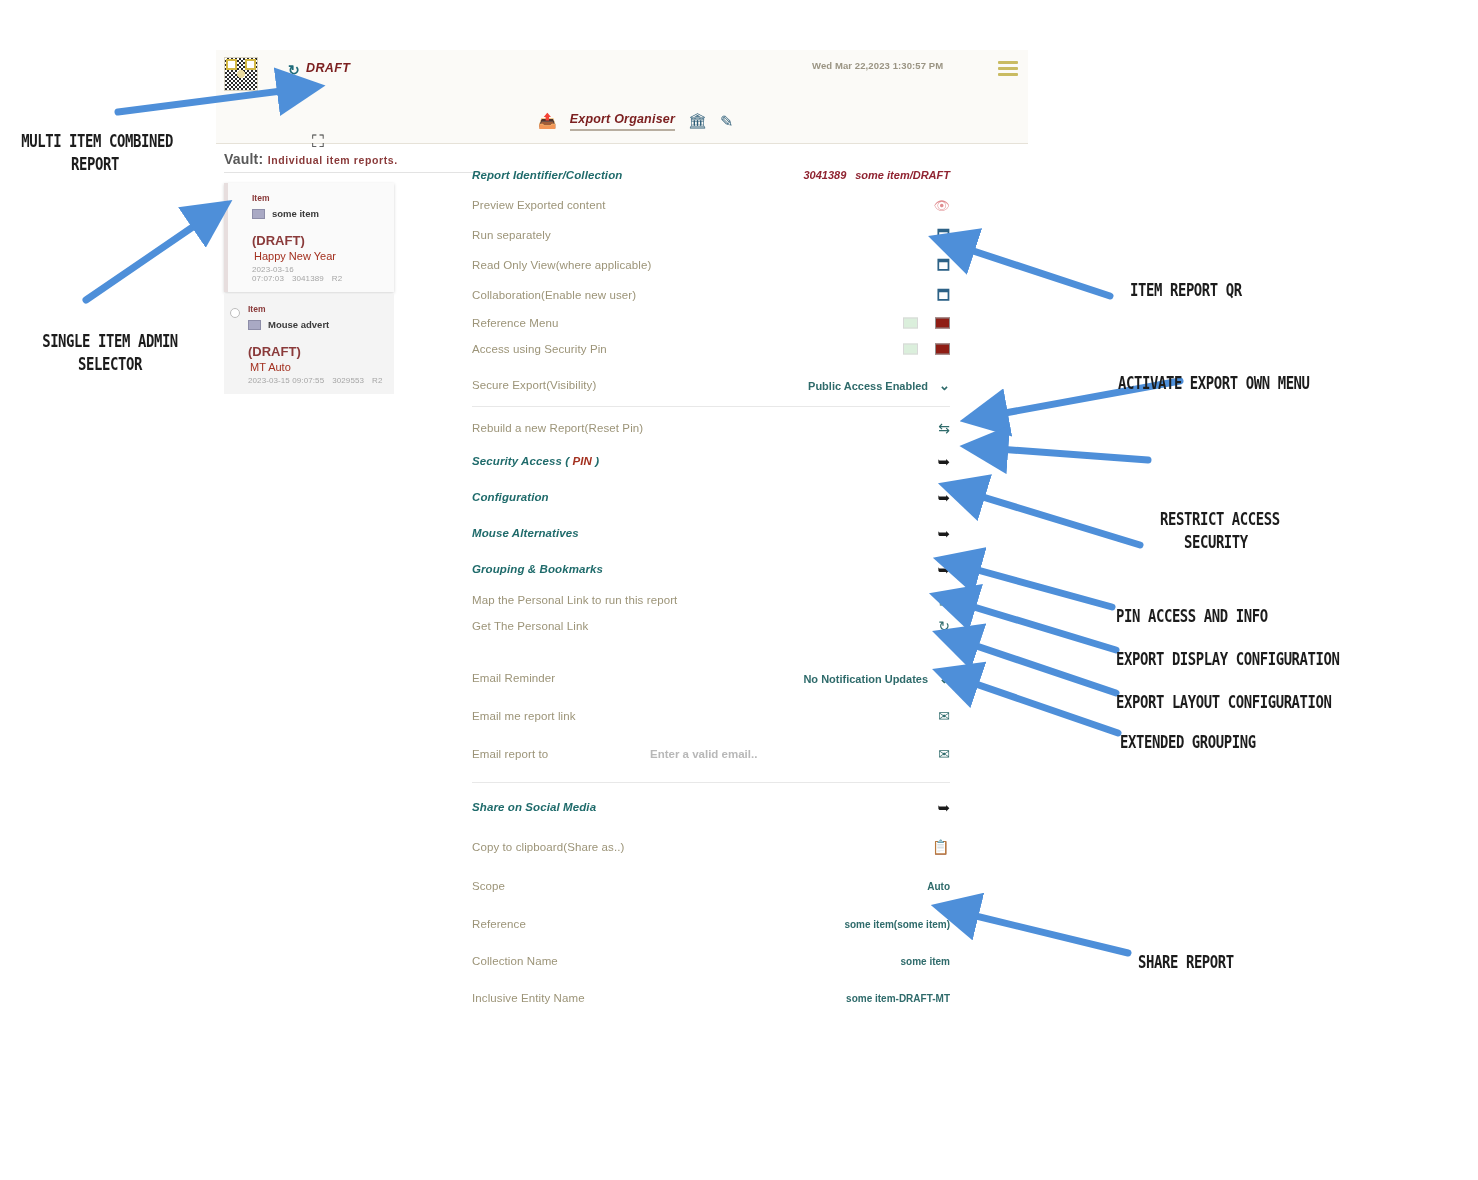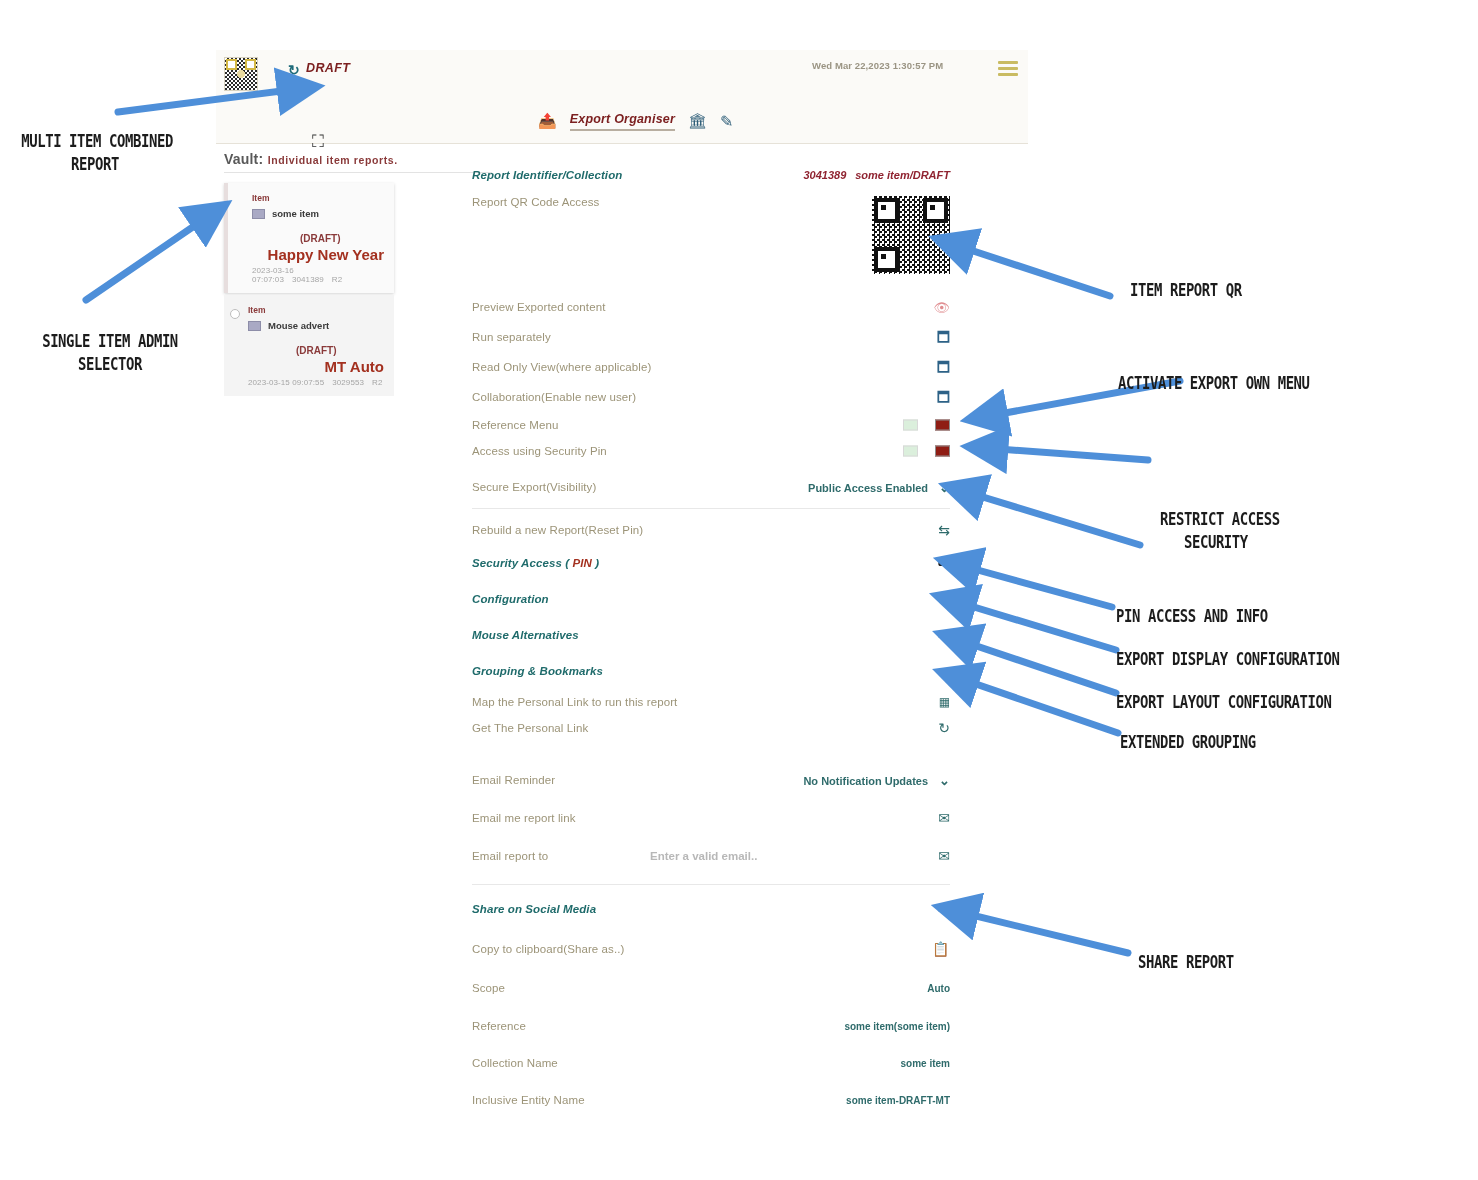--- a/index.html
+++ b/index.html
@@ -96,22 +96,22 @@
     border-left:4px solid #e7dede;
   }
   .card .radio{
     position:absolute;left:6px;top:14px;width:8px;height:8px;
     border:1px solid #bdbdbd;border-radius:50%;background:#fff;
   }
   .c-type{color:#8a3a3a;font-size:8.5px;font-weight:bold;margin-bottom:5px;}
   .c-name{display:flex;align-items:center;gap:7px;margin-bottom:14px;}
   .c-thumb{width:11px;height:8px;background:#a9a9c4;border:1px solid #8d8da8;}
   .c-name span{color:#3a3a3a;font-size:9.5px;font-weight:bold;}
-  .c-draft{color:#8a3a3a;font-size:10px;font-weight:bold;margin-bottom:2px;margin-left:48px;}
-  .c-title{color:#a3301f;font-size:15px;font-weight:bold;margin-bottom:3px;padding-left:2px;text-align:right;}
+  .c-draft{color:#8a3a3a;font-size:13px;font-weight:bold;margin-bottom:2px;}
+  .c-title{color:#a3301f;font-size:11px;font-weight:normal;margin-bottom:3px;padding-left:2px;}
   .c-meta{color:#a6a6a6;font-size:8px;letter-spacing:.1px;}
   .c-meta b{font-weight:normal;margin-left:8px;}
 
   
   .rows{position:absolute;left:256px;top:110px;width:478px;}
   .row{
     position:relative;display:flex;align-items:center;
     min-height:30px;
   }
   .row .lbl{
@@ -238,30 +238,20 @@
 
   <div class="rows">
 
     <div class="row">
       <span class="lbl em">Report Identifier/Collection</span>
       <span class="right">
         <span class="idline"><span class="num">3041389</span><span>some item/DRAFT</span></span>
       </span>
     </div>
 
-    <div class="row" style="min-height:96px;align-items:flex-start;padding-top:6px;">
-      <span class="lbl">Report QR Code Access</span>
-      <span class="right" style="top:6px;transform:none;">
-        <span class="qrbox">
-          <i class="fp tl"></i>
-            <i class="fp tr"></i>
-            <i class="fp bl"></i>
-        </span>
-      </span>
-    </div>
 
     <div class="row">
       <span class="lbl">Preview Exported content</span>
       <span class="right">
         <span class="ico eye">👁</span>
       </span>
     </div>
 
     <div class="row">
       <span class="lbl">Run separately</span>

